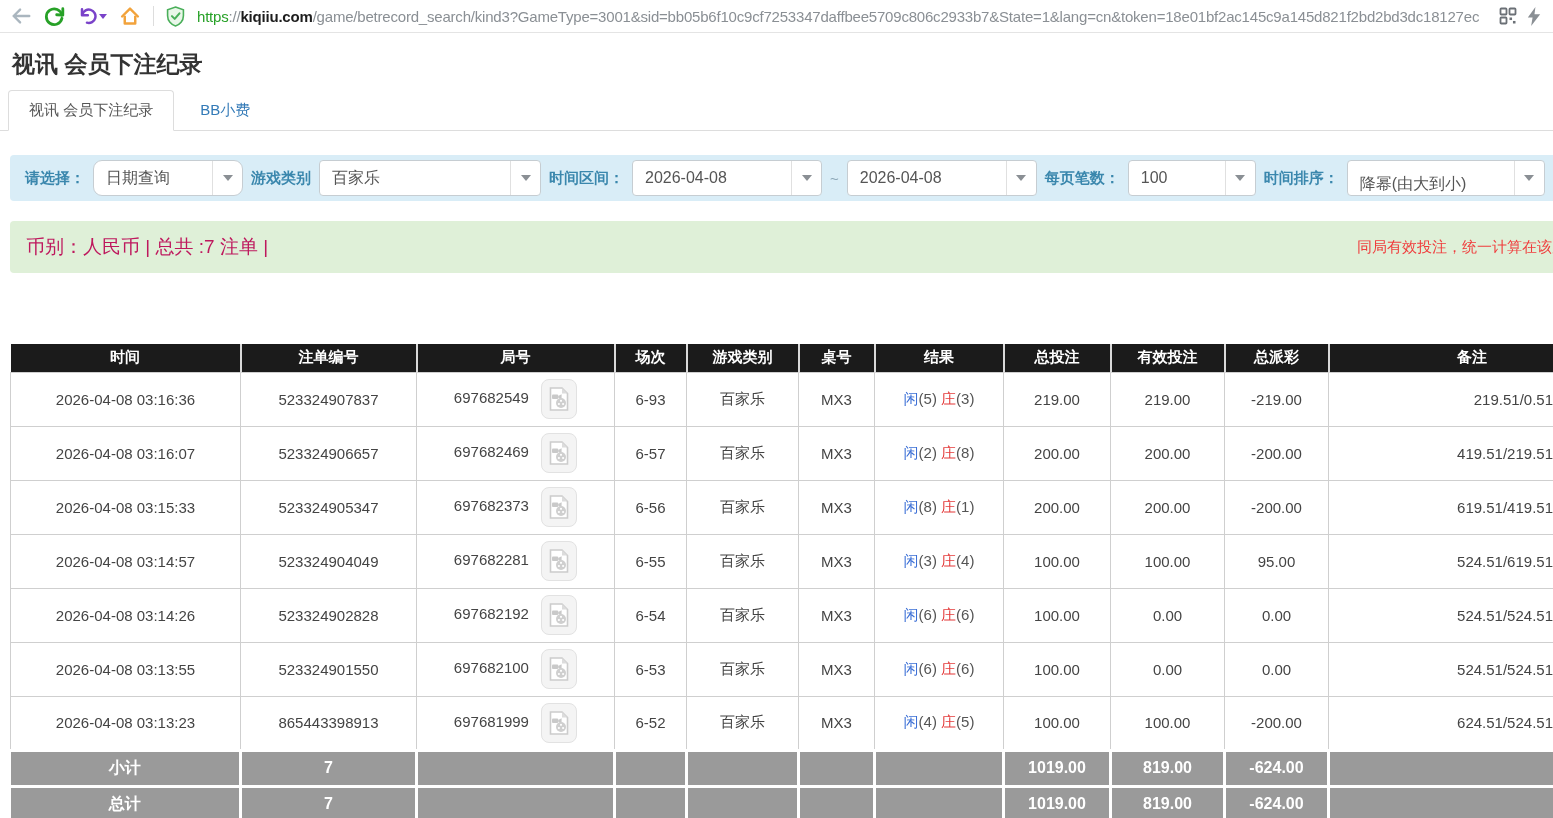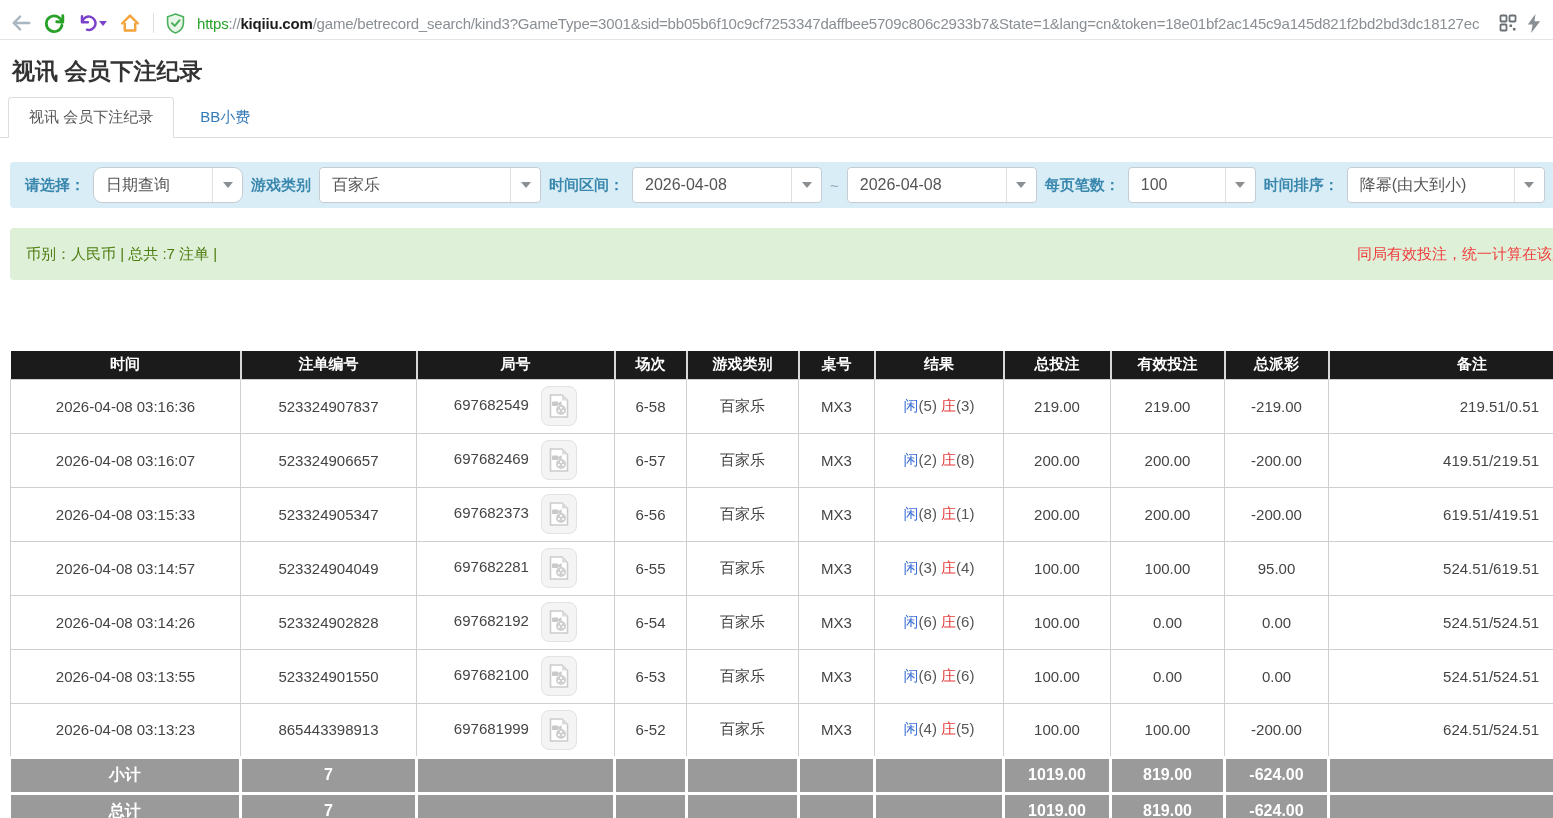--- a/index.html
+++ b/index.html
@@ -1,21 +1,21 @@
 <!DOCTYPE html>
 <html><head>
 <meta charset="utf-8">
 <style>
   * { box-sizing: border-box; margin: 0; padding: 0; }
   html,body { width: 1553px; height: 818px; overflow: hidden; background: #fff;
     font-family: "Liberation Sans", "DejaVu Sans", sans-serif; }
 
   
   .browser-bar { height: 33px; display: flex; align-items: center; gap: 12px;
-    padding: 0 10px; border-bottom: 1px solid #e4e4e4; background: #fff; margin-top: 7px; }
+    padding: 0 10px; border-bottom: 1px solid #e4e4e4; background: #fff; }
   .browser-bar svg { display: block; }
   .nav-ico { display: flex; align-items: center; cursor: pointer; }
   .undo-wrap { display: flex; align-items: center; gap: 2px; }
   .caret-down { width: 0; height: 0; border-left: 4px solid transparent;
     border-right: 4px solid transparent; border-top: 5px solid #7a43c9; }
   .bar-sep { width: 1px; height: 20px; background: #ddd; }
   .url-text { flex: 1; font-size: 15px; white-space: nowrap; overflow: hidden;
     color: #8a8f94; letter-spacing: -0.2px; }
   .url-scheme { color: #27a127; }
   .url-divider { color: #8a8f94; }
@@ -40,41 +40,41 @@
   .f-label { color: #3a87ad; font-weight: bold; font-size: 15px; flex: none; }
   .tilde { color: #8aa5b5; font-size: 15px; }
   .selectbox { flex: none; display: inline-flex; align-items: center; height: 36px;
     background: #fff; border: 1px solid #c6cdd2; border-radius: 4px; cursor: pointer; }
   .selectbox .val { padding: 0 12px; font-size: 16px; color: #555; flex: 1; overflow: hidden; }
   .selectbox .arrow { width: 30px; align-self: stretch; border-left: 1px solid #e0e0e0;
     display: flex; align-items: center; justify-content: center; }
   .selectbox .tri { width: 0; height: 0; border-left: 5px solid transparent;
     border-right: 5px solid transparent; border-top: 6px solid #8a8f94; }
   .w150 { width: 150px; border-radius: 9px; } .w222 { width: 222px; } .w190 { width: 190px; }
-  .w128 { width: 128px; } .w198 { width: 198px; }
+  .w128 { width: 128px; } .w198 { width: 198px; align-items: flex-end; }
   .search-btn { flex: none; height: 38px; width: 74px; background: #4cb9dc; color: #fff;
     border: none; border-radius: 4px; font-size: 16px; cursor: pointer;
     font-family: inherit; }
 
   
   .summary-bar { margin: 20px 0 0 10px; width: calc(100% - 10px); height: 52px;
     background: #dff0d8; border-radius: 4px 0 0 4px; display: flex; align-items: center;
     padding: 0 0 0 16px; overflow: hidden; }
-  .summary-left { color: #4d7c0f; font-size: 15px; }
+  .summary-left { color: #be185d; font-size: 19px; }
   .summary-right { margin-left: auto; margin-right: -14px; color: #f03c3c; font-size: 15px; }
 
   
   .bet-table { margin: 71px 0 0 10px; border-collapse: collapse; table-layout: fixed;
     width: 1543px; }
   .bet-table th { background: #1b1b1b; color: #fff; font-size: 15px; font-weight: bold;
     height: 28px; border-right: 2px solid #d9d9d9; }
   .bet-table th:last-child { border-right: none; text-align: right; padding-right: 66px; }
   .bet-table td { border: 1px solid #cfcfcf; height: 54px; text-align: center;
     font-size: 15px; color: #444; }
-  .bet-table tbody td:last-child { text-align: right; padding-right: 14px; border-right: none; }
+  .bet-table tbody td:last-child { text-align: right; border-right: none; }
   .blue { color: #3b7fe0; }
   .red { color: #ef1f1f; }
   .res-p { color: #3b6fd6; } .res-b { color: #e43b3b; } .res-n { color: #555; }
   .video-btn { width: 36px; height: 40px; border-radius: 8px; background: #f4f4f4;
     border: 1px solid #e2e2e2; cursor: pointer; vertical-align: middle; margin-left: 8px;
     display: inline-flex; align-items: center; justify-content: center; }
   .foot td { background: #9a9a9a; color: #fff; font-weight: bold; border: 3px solid #fff;
     height: 36px; font-size: 16px; }
   .foot td:first-child { border-left: none; } 
   .foot td:last-child { border-right: none; }
@@ -236,21 +236,21 @@
           <path d="M13 1 L18.5 6.5 H13 Z" fill="#dcdcdc"></path>
           <rect x="3" y="7.5" width="6.2" height="4.6" rx="1" fill="#c9c9c9"></rect>
           <path d="M9.2 9 L12.6 7.2 V12.6 L9.2 10.8 Z" fill="#c9c9c9"></path>
           <circle cx="12" cy="16" r="5" fill="#cfcfcf"></circle>
           <circle cx="12" cy="13.8" r="1.1" fill="#fff"></circle>
           <circle cx="9.9" cy="17" r="1.1" fill="#fff"></circle>
           <circle cx="14.1" cy="17" r="1.1" fill="#fff"></circle>
         </svg>
       </button>
     </td>
-    <td>6-58</td>
+    <td>6-93</td>
     <td>百家乐</td>
     <td>MX3</td>
     <td>
       <span class="res-p">闲</span><span class="res-n">(5)</span>
       <span class="res-b">庄</span><span class="res-n">(3)</span>
     </td>
     <td class="blue">219.00</td>
     <td>219.00</td>
     <td class="red">-219.00</td>
     <td>219.51/0.51</td>

